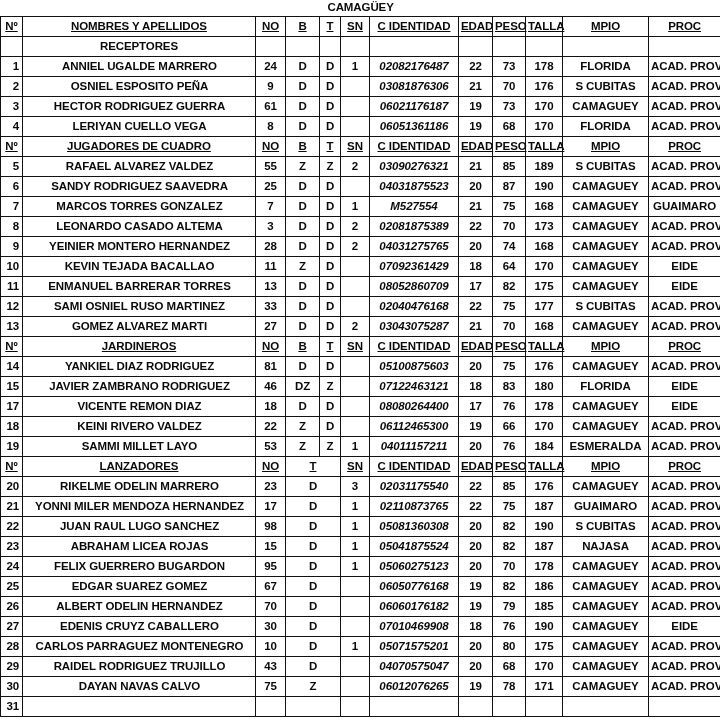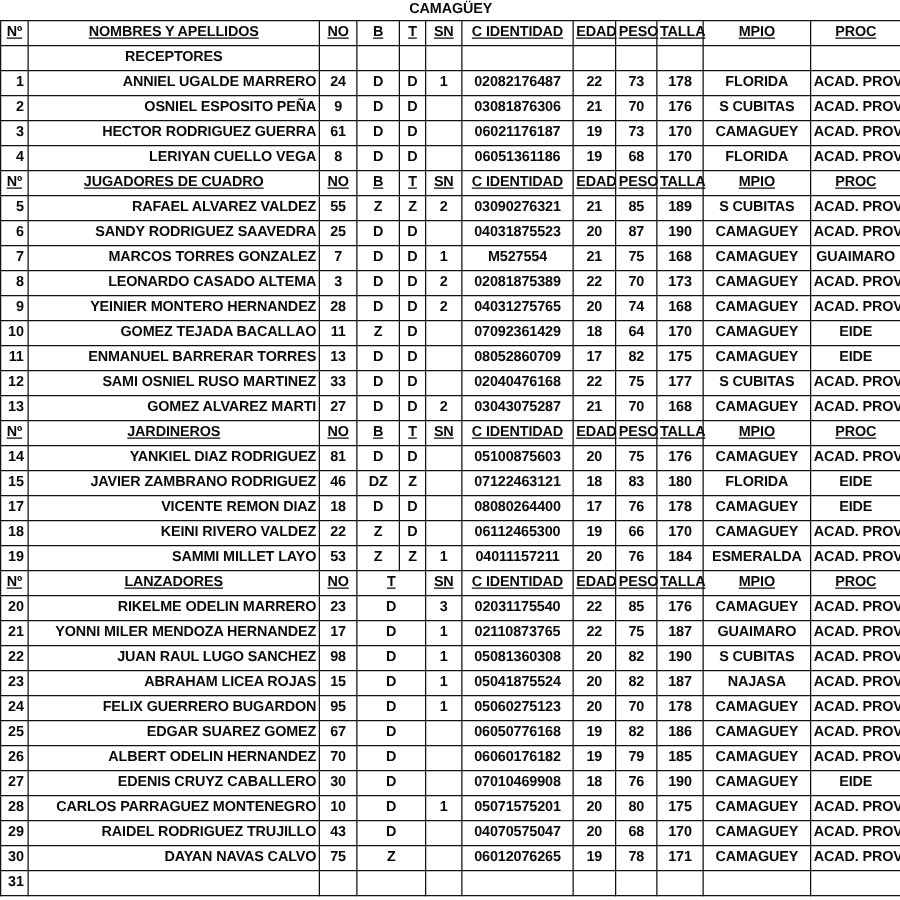--- a/index.html
+++ b/index.html
@@ -33,28 +33,28 @@
     border-bottom:1.6px solid #111 !important;
     text-align:center;
     font-size:12.5px;
     font-weight:700;
     height:16px !important;
     line-height:15px !important;
     margin-left:11px;
   }
   
   .c{text-align:center;}
-  .l{text-align:right;padding-left:3px !important;}
+  .l{text-align:center;padding-left:3px !important;}
   .r{text-align:right;padding-right:3px !important;}
   
   .hdr td{font-weight:700;text-align:center;text-decoration:underline;}
   .grouplabel{text-align:center;font-weight:700;font-size:12px;}
   
   .squish{font-size:11px;letter-spacing:-0.5px;}
-  .tight{font-size:11.5px;letter-spacing:-0.6px;}
+  .tight{font-size:11.5px;letter-spacing:-0.6px;font-style:italic;}
 </style>
 </head>
 <body>
 
 <table id="roster">
   <colgroup>
     <col style="width:22px">
     <col style="width:233px">
     <col style="width:30px">
     <col style="width:34px">
@@ -234,21 +234,21 @@
         <td class="c">2</td>
         <td class="c tight">04031275765</td>
         <td class="c">20</td>
         <td class="c">74</td>
         <td class="c">168</td>
         <td class="c">CAMAGUEY</td>
         <td class="c">ACAD. PROV</td>
       </tr>
       <tr>
         <td class="r">10</td>
-        <td class="l">GOMEZ TEJADA BACALLAO</td>
+        <td class="l">KEVIN TEJADA BACALLAO</td>
         <td class="c">11</td>
         <td class="c">Z</td>
         <td class="c">D</td>
         <td class="c"></td>
         <td class="c tight">07092361429</td>
         <td class="c">18</td>
         <td class="c">64</td>
         <td class="c">170</td>
         <td class="c">CAMAGUEY</td>
         <td class="c">EIDE</td>

